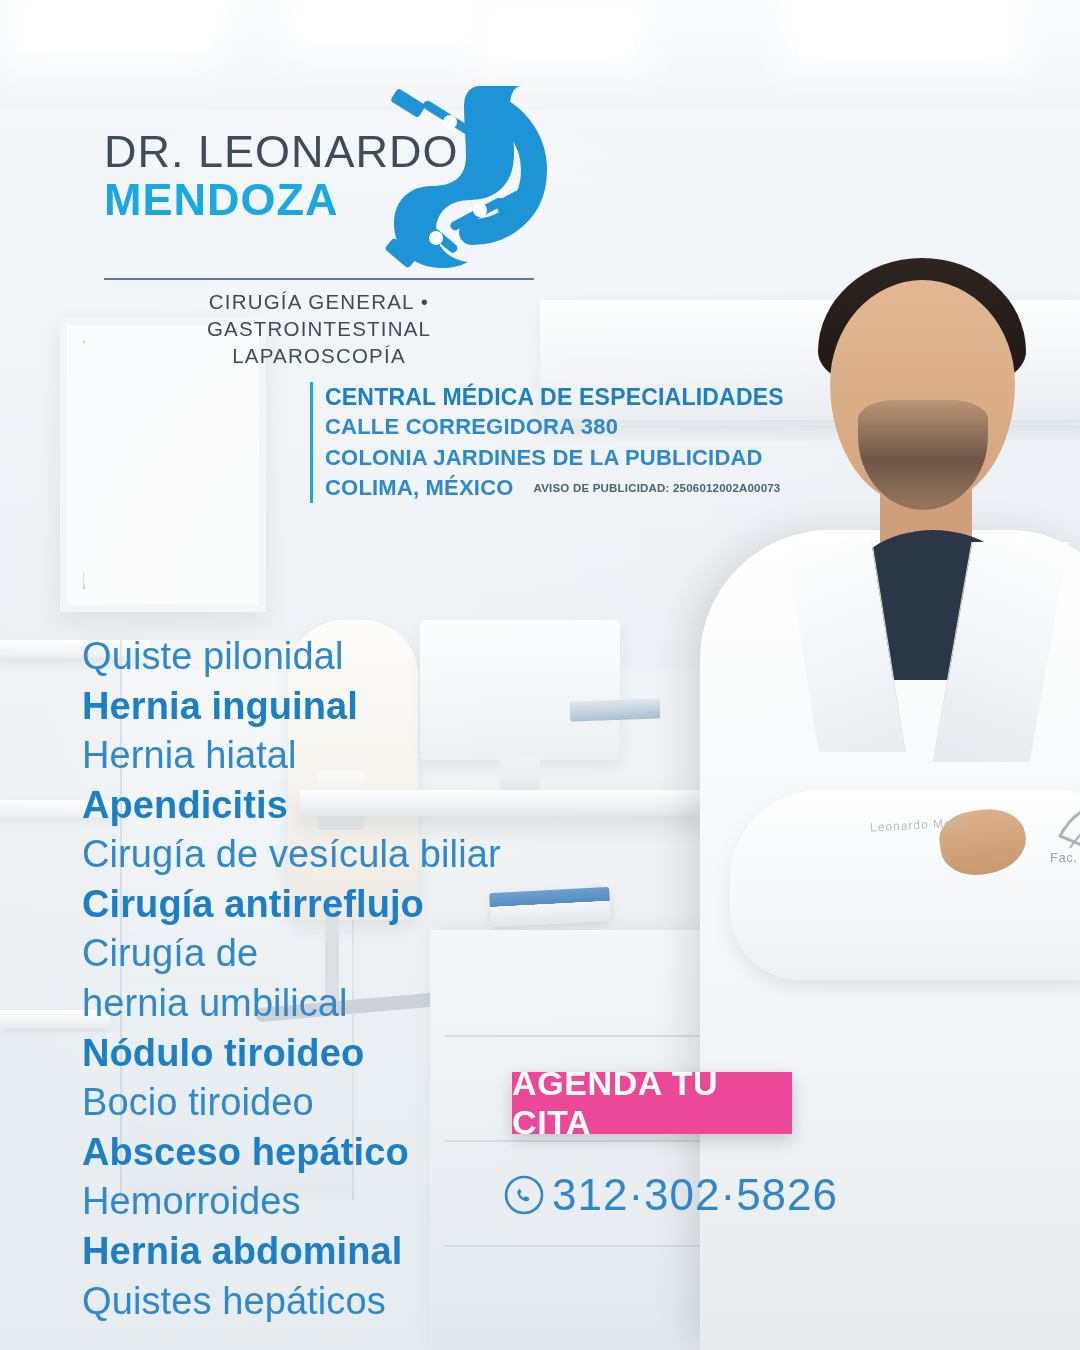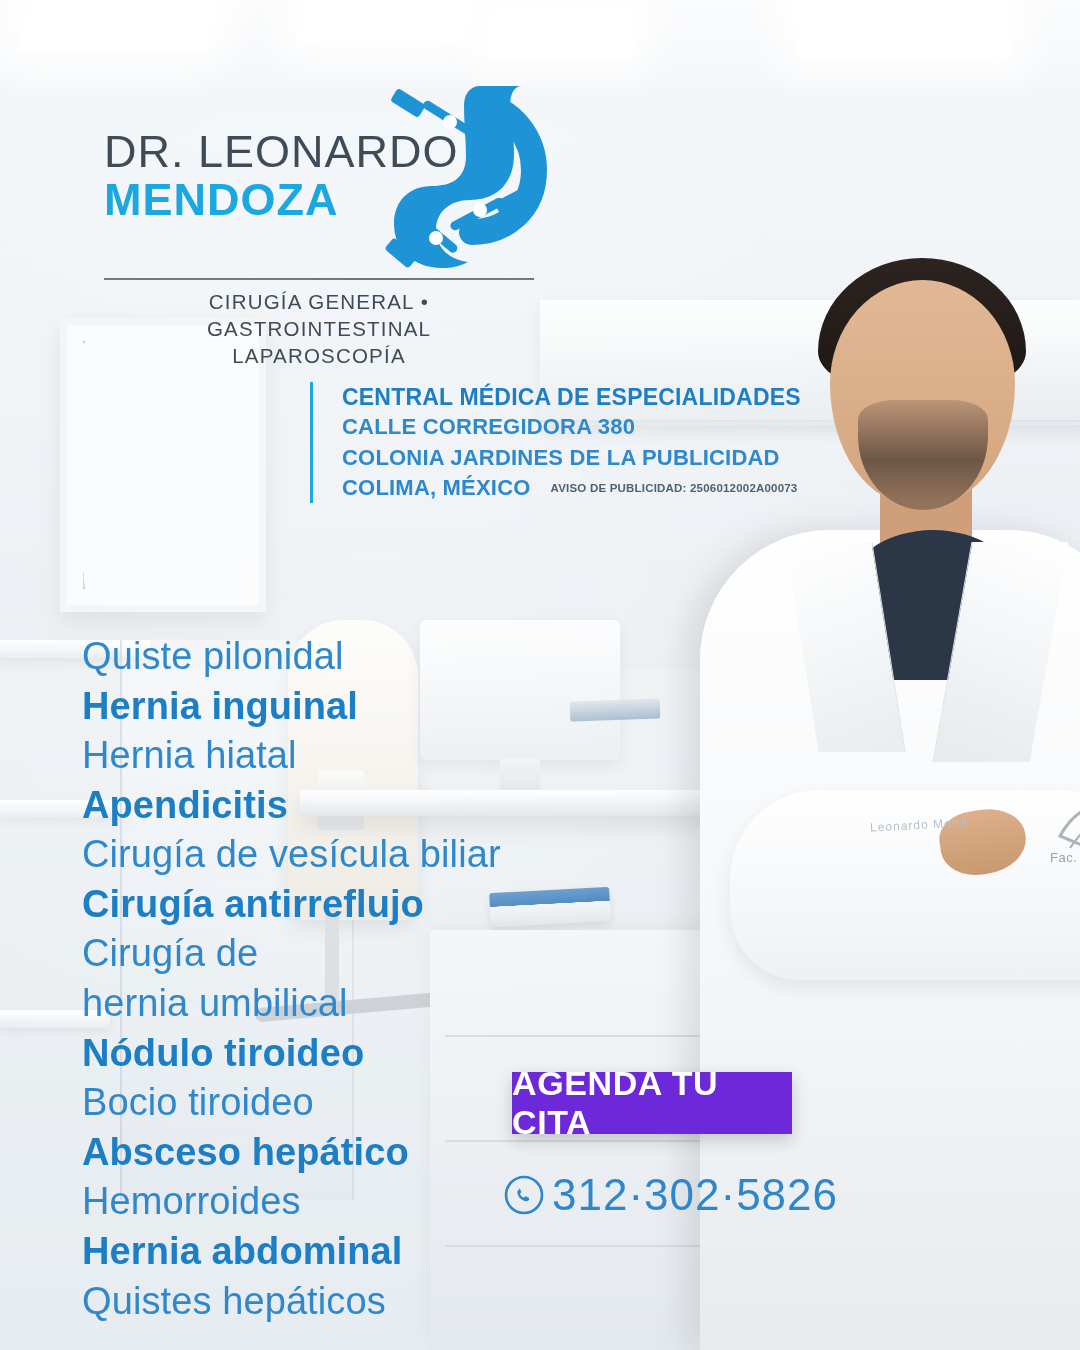--- a/index.html
+++ b/index.html
@@ -311,21 +311,21 @@
     color: #3f4b57;
     font-size: 20.5px;
     letter-spacing: 1.2px;
     line-height: 1.32;
   }
 
   
   .address {
     position: absolute;
     left: 310px; top: 382px;
-    padding-left: 29px;
+    padding-left: 12px;
     border-left: 3px solid #1ba7e0;
     color: #2c82c9;
   }
   .addr-title {
     font-size: 23px;
     font-weight: 700;
     color: #1c7ec4;
     letter-spacing: .2px;
     line-height: 1.32;
   }
@@ -366,21 +366,21 @@
   .svc.bold {
     font-weight: 700;
     color: #1c7ec4;
   }
 
   
   .cta-button {
     position: absolute;
     left: 512px; top: 1072px;
     width: 280px; height: 62px;
-    background: #6d28d9;
+    background: #ec4899;
     display: flex;
     align-items: center;
     justify-content: center;
     box-shadow: 0 6px 16px rgba(0,0,0,0.18);
   }
   .cta-button span {
     color: #ffffff;
     font-size: 34px;
     font-weight: 700;
     letter-spacing: .6px;

